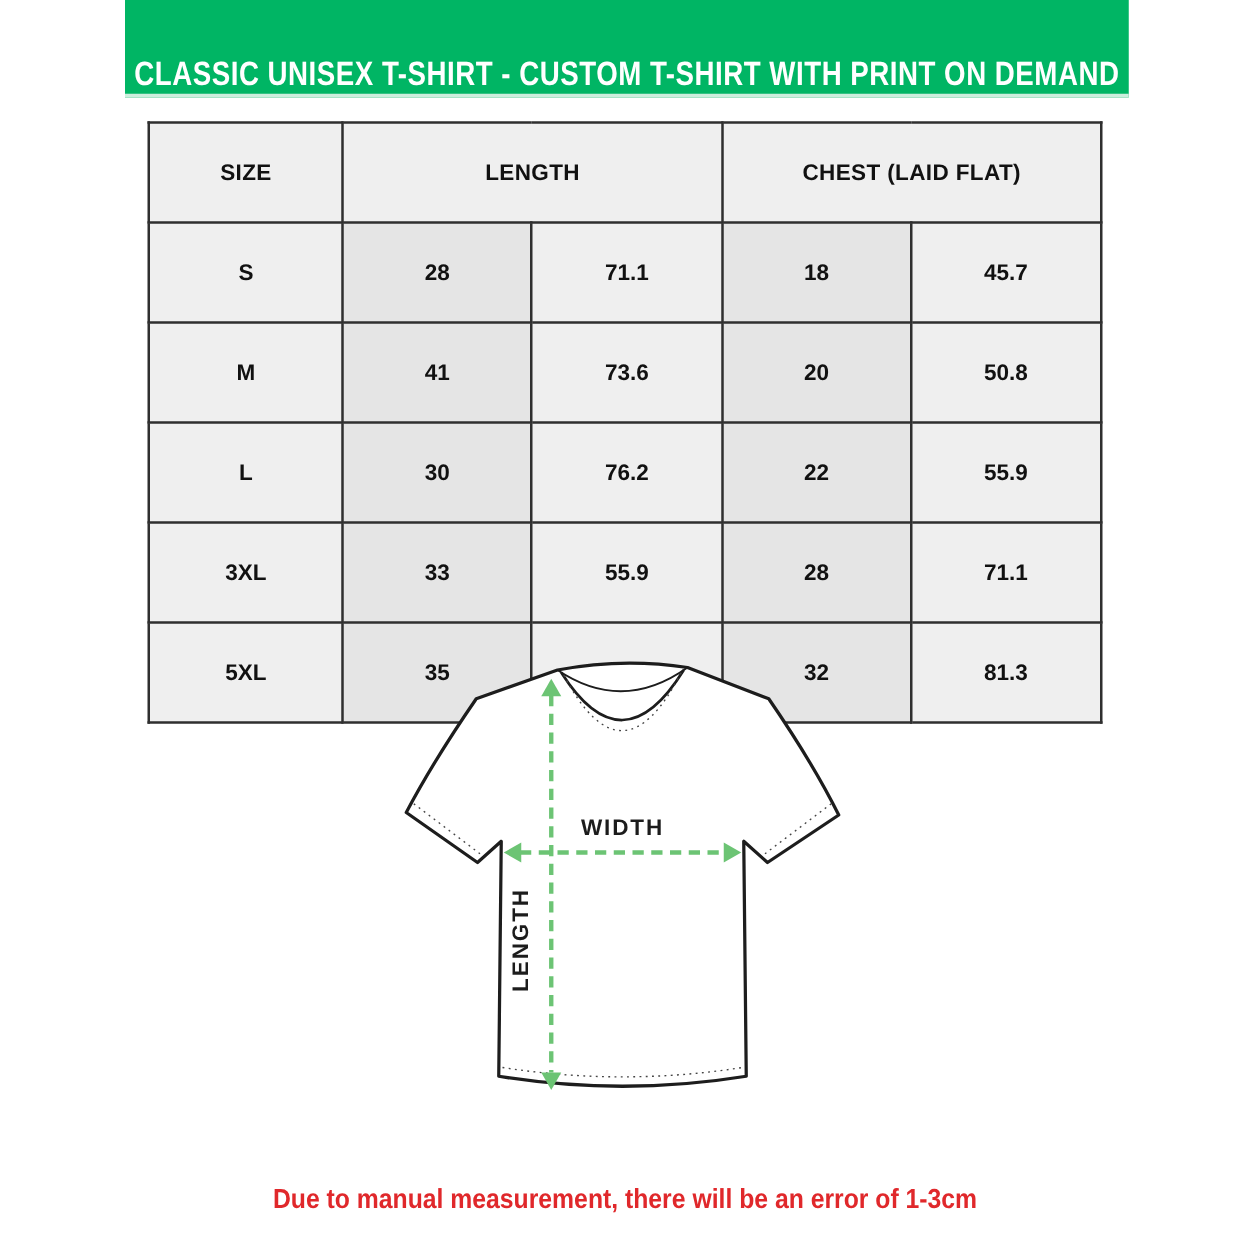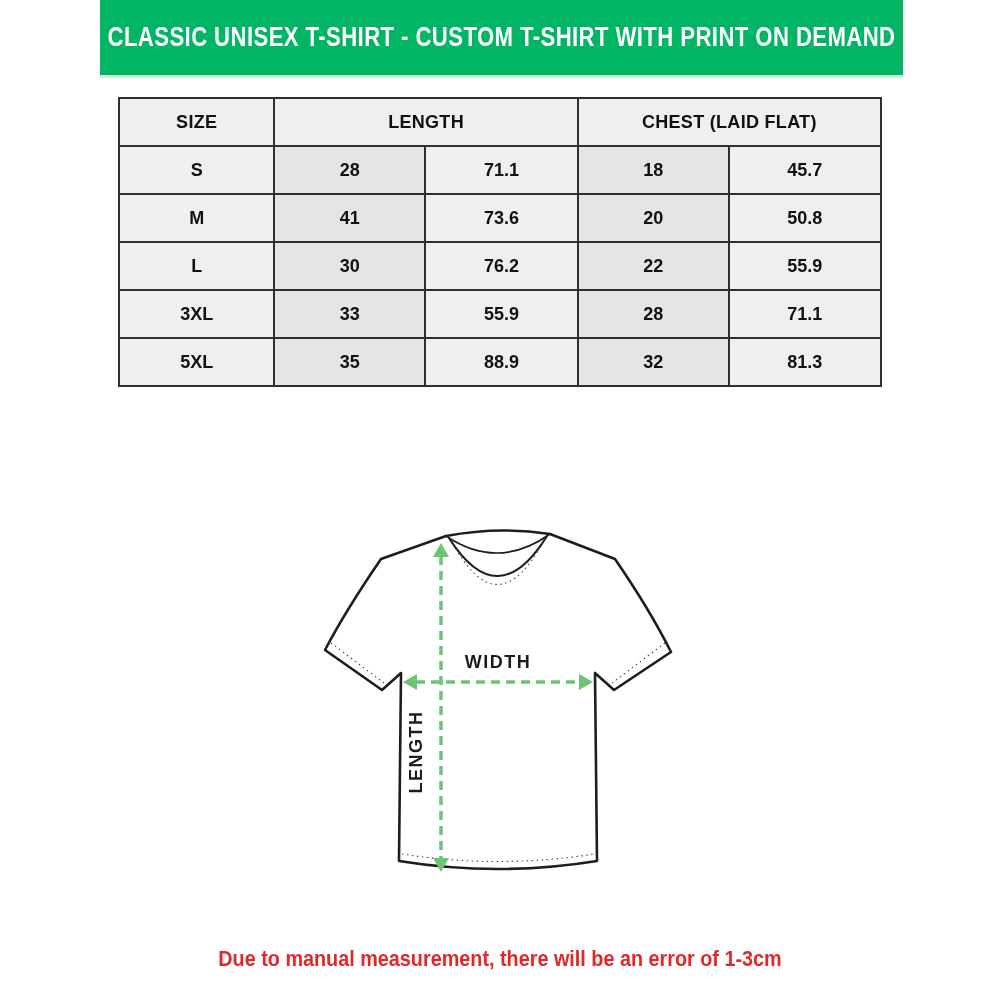--- a/index.html
+++ b/index.html
@@ -1,29 +1,29 @@
 <!DOCTYPE html>
 <html><head>
 <meta charset="utf-8">
 <style>
   html,body{margin:0;padding:0;background:#ffffff;}
   body{width:1000px;height:1000px;position:relative;font-family:"Liberation Sans",sans-serif;}
   .page{position:absolute;inset:0;background:#fff;}
 
   
   .banner{position:absolute;left:100px;top:0;width:803px;height:75px;background:#00b564;
-          border-bottom:3px solid #cdeedd;display:flex;align-items:center;justify-content:center;}
+          border-bottom:3px solid #cdeedd;display:flex;align-items:flex-end;justify-content:center;}
   .banner h1{margin:0;color:#ffffff;font-size:27px;font-weight:bold;letter-spacing:.5px;
              white-space:nowrap;transform:scaleX(.82);transform-origin:center;}
 
   
   table.size{position:absolute;left:118px;top:97px;width:764px;border-collapse:collapse;
              table-layout:fixed;}
   table.size th,table.size td{border:2px solid #2f2f2f;text-align:center;vertical-align:middle;
-             font-weight:bold;color:#111;height:46px;padding:0;font-size:18px;}
+             font-weight:bold;color:#111;height:46px;padding:16px;font-size:18px;}
   table.size th{background:#efefef;font-size:18px;letter-spacing:.3px;}
   td.shade{background:#efefef;}
   td.plain{background:#e5e5e5;}
 
   
   .diagram{position:absolute;left:318px;top:520px;width:364px;height:388px;margin:0;text-align:right;}
   .diagram svg{display:block;width:100%;height:100%;}
   .svg-label{font-family:"Liberation Sans",sans-serif;font-weight:bold;fill:#1c1c1c;
              font-size:18px;letter-spacing:1.5px;}
 

